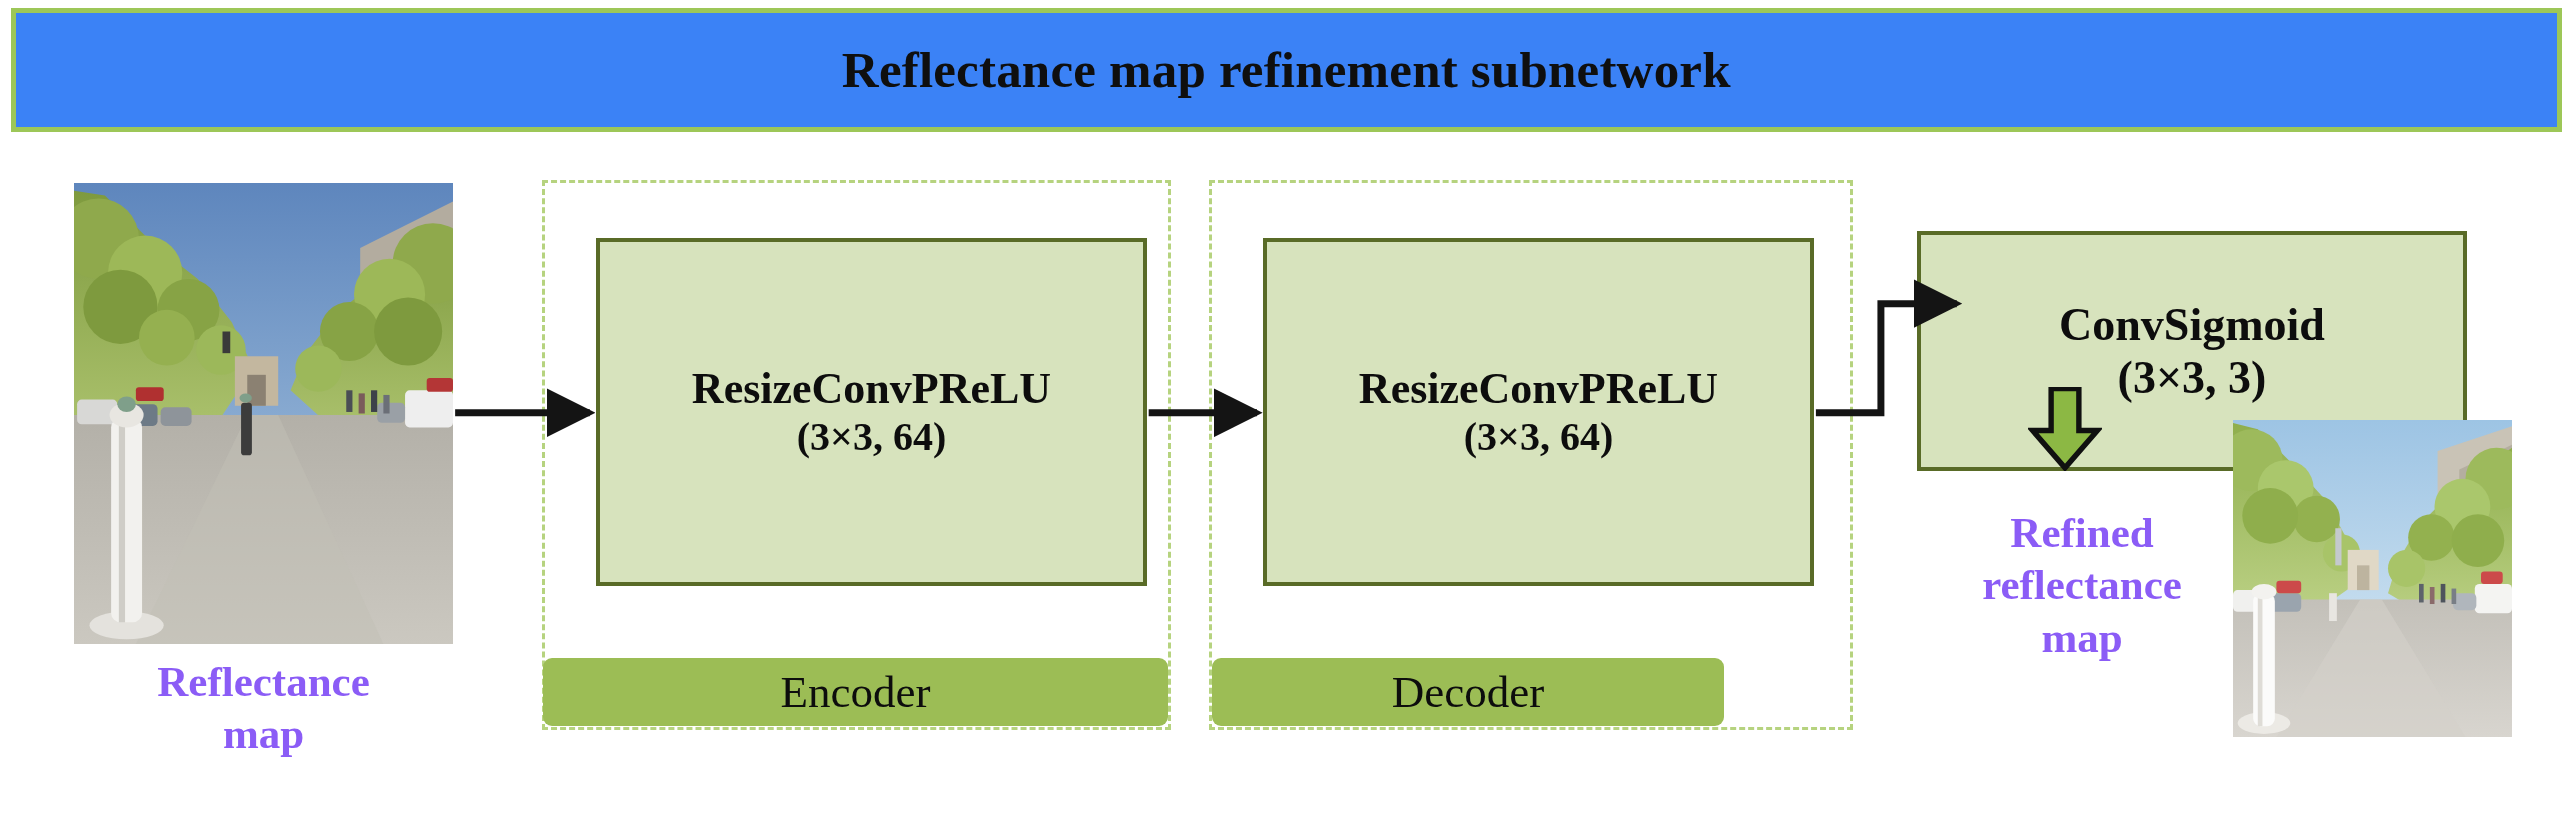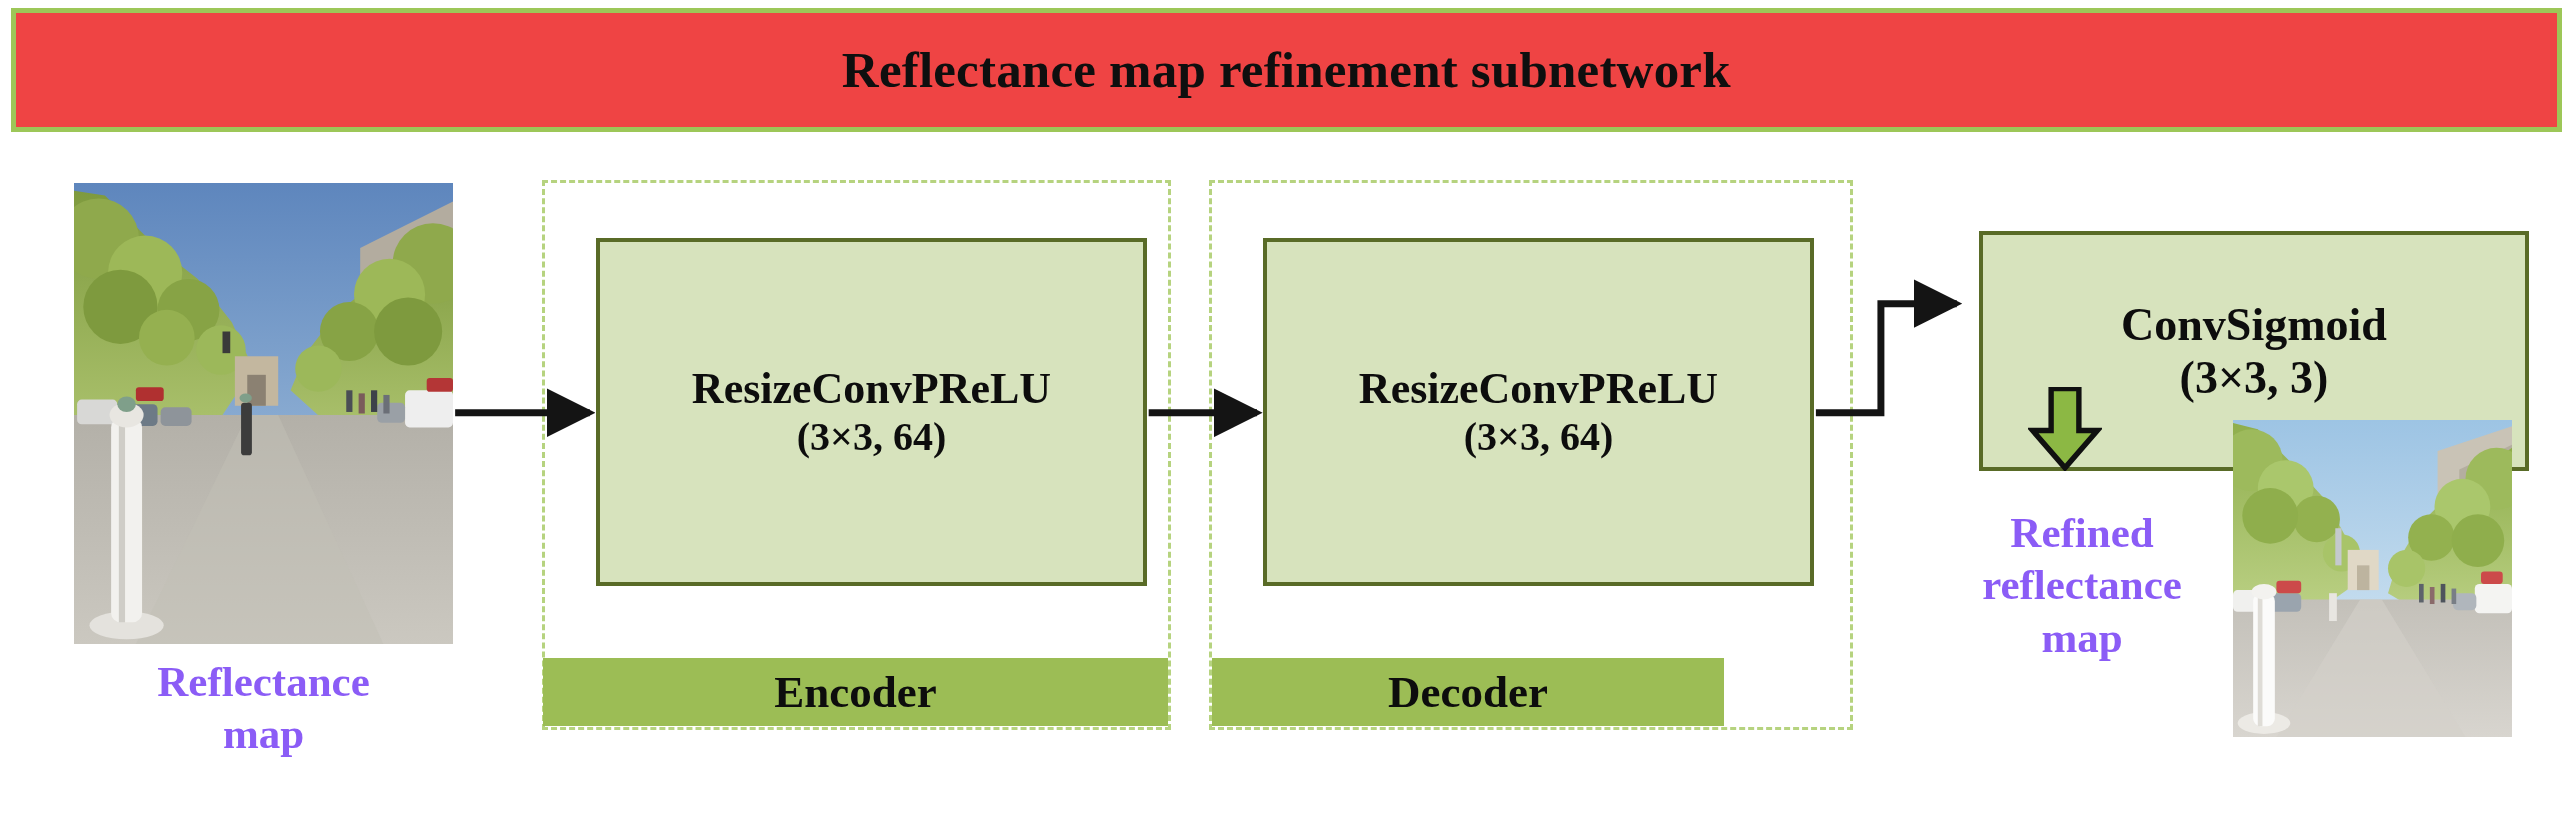--- a/index.html
+++ b/index.html
@@ -23,21 +23,21 @@
     background:#ffffff;
   }
 
   
   .title-banner{
     position:absolute;
     left:10.8px; top:7.7px;
     width:2551px; height:124px;
     border:5.4px solid #9dc758;
     box-sizing:border-box;
-    background:#ef4444;
+    background:#3b82f6;
     display:flex;
     align-items:center;
     justify-content:center;
   }
   .title-text{
     font-size:51px;
     font-weight:bold;
     color:#0f0f0f;
     letter-spacing:0.2px;
     white-space:nowrap;
@@ -99,36 +99,37 @@
     font-weight:bold;
     text-align:center;
   }
   .conv-block .l1{ font-size:44px; line-height:1.16; white-space:nowrap;}
   .conv-block .l2{ font-size:40px; line-height:1.16; white-space:nowrap;}
 
   #block-encoder{ left:596px; top:238px; width:551px; height:348px; }
   #block-decoder{ left:1263px; top:238px; width:551px; height:348px; }
 
   #block-convsigmoid{
-    left:1979px; top:231px; width:550px; height:240px;
+    left:1917px; top:231px; width:550px; height:240px;
   }
   #block-convsigmoid .l1{ font-size:46px; }
   #block-convsigmoid .l2{ font-size:46px; }
 
   
   .label-bar{
     position:absolute;
     background:#9cbd55;
     display:flex;
     align-items:center;
     justify-content:center;
     font-size:45px;
-    font-weight:bold;
+    font-weight:normal;
     color:#0d0d0d;
     box-sizing:border-box;
+    border-radius:9px;
   }
   #bar-encoder{ left:543px; top:658px; width:625px; height:68px; }
   #bar-decoder{ left:1212px; top:658px; width:512px; height:68px; }
 
   
   #arrow-layer{
     position:absolute;
     left:0; top:0;
     width:2576px; height:831px;
     pointer-events:none;

